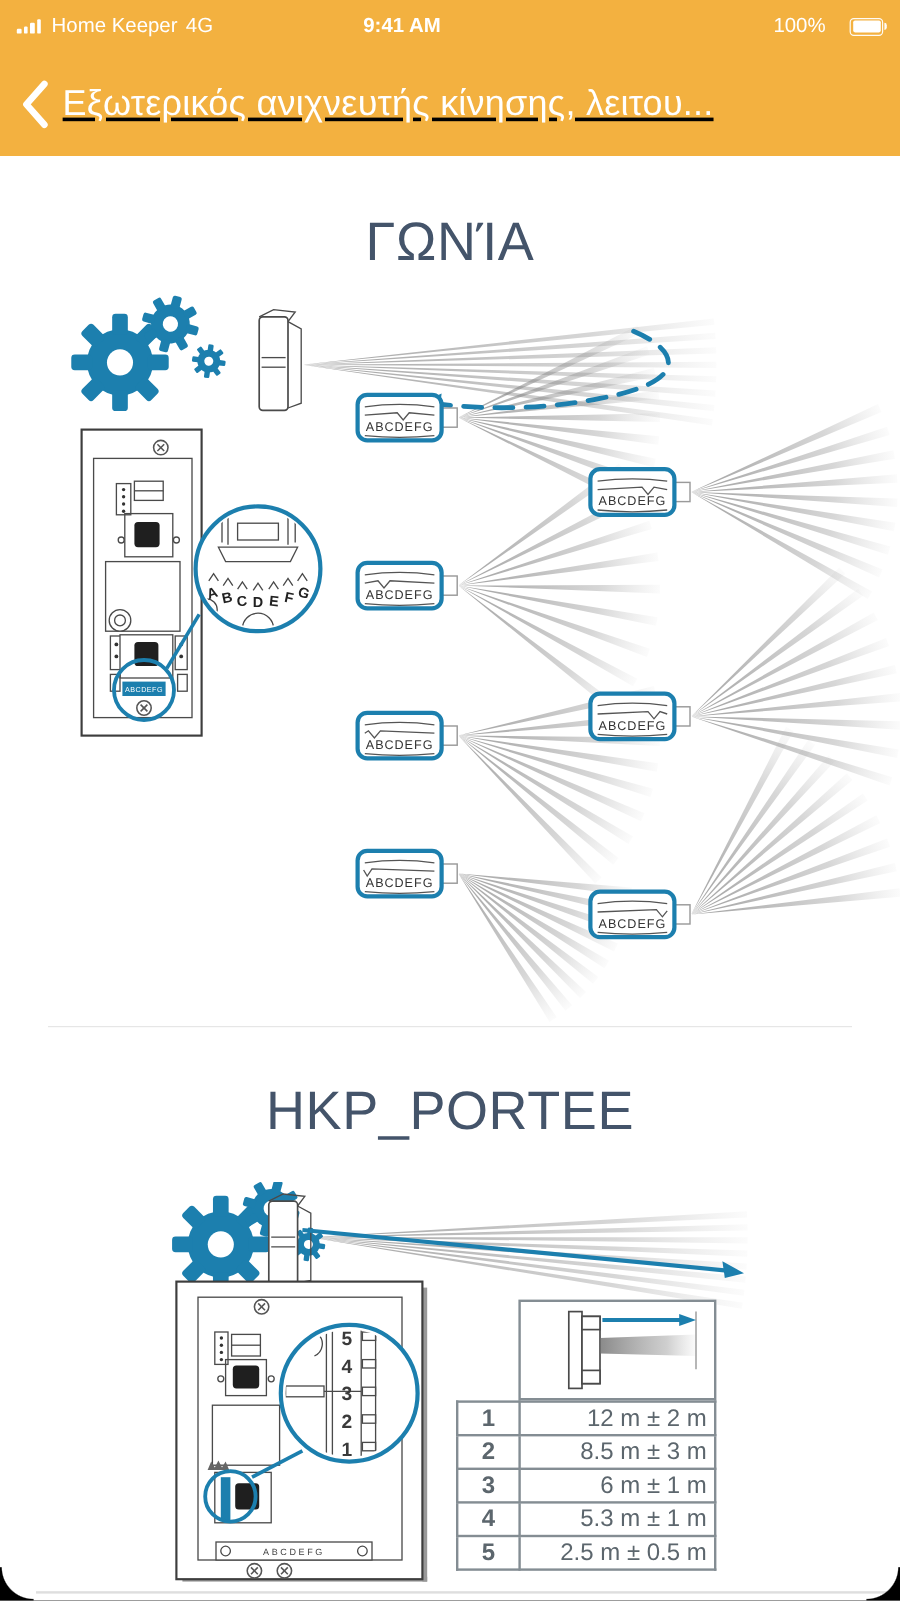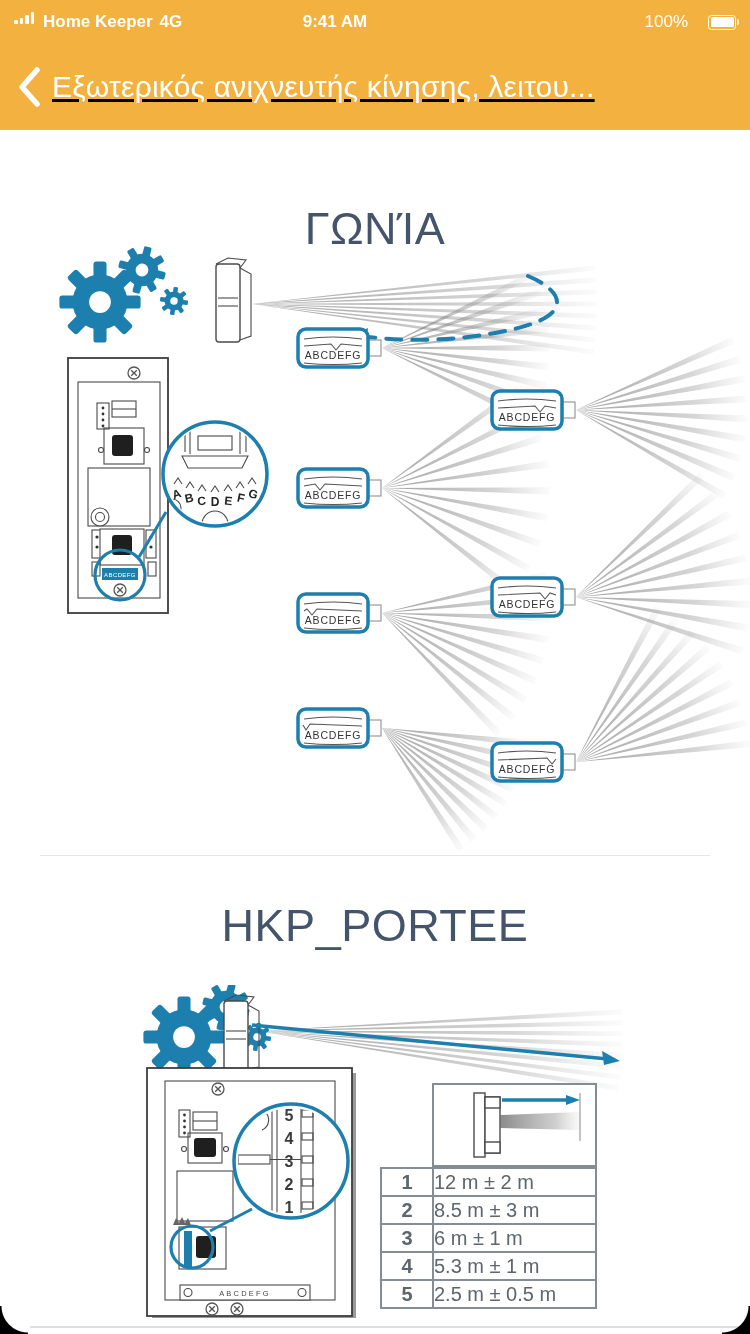--- a/index.html
+++ b/index.html
@@ -2,39 +2,39 @@
 <html><head>
 <meta charset="utf-8">
 <style>
   html,body{margin:0;padding:0;background:#000;}
   .screen{position:relative;width:750px;height:1334px;background:#fff;overflow:hidden;
           font-family:"Liberation Sans","DejaVu Sans",sans-serif;margin:0 auto;}
   
   .app-header{position:absolute;top:0;left:0;width:750px;height:130px;background:#F3B140;}
   .status-bar{position:absolute;top:0;left:0;right:0;height:44px;display:flex;align-items:center;
               padding:0 14px;color:#fff;font-size:17px;}
-  .sb-left{display:flex;align-items:flex-start;gap:7px;flex:1;font-weight:bold;}
+  .sb-left{display:flex;align-items:center;gap:7px;flex:1;}
   .signal{display:inline-flex;align-items:flex-end;gap:2px;height:12px;margin-right:2px;}
   .signal i{display:block;width:3.5px;background:#fff;border-radius:1px;}
   .signal i:nth-child(1){height:4px}.signal i:nth-child(2){height:6.5px}
   .signal i:nth-child(3){height:9px}.signal i:nth-child(4){height:12px}
   .sb-time{flex:0 0 auto;font-weight:700;transform:translateX(-40px);}
   .sb-right{display:flex;align-items:center;gap:20px;flex:1;justify-content:flex-end;}
   .battery{position:relative;width:26px;height:13px;border:1.5px solid rgba(255,255,255,.95);
            border-radius:3.5px;display:inline-block;}
   .battery .fill{position:absolute;inset:1.5px;background:#fff;border-radius:1.5px;}
   .battery:after{content:"";position:absolute;right:-4px;top:3.5px;width:2.5px;height:6px;
                  background:rgba(255,255,255,.95);border-radius:0 2px 2px 0;}
   .nav-bar{position:absolute;top:44px;left:0;right:0;height:86px;display:flex;align-items:center;text-decoration:underline;}
   .back-btn{background:none;border:0;padding:0 10px 0 16px;cursor:pointer;height:60px;display:flex;align-items:center;}
   .nav-title{color:#fff;font-size:30px;font-weight:500;white-space:nowrap;overflow:hidden;width:660px;letter-spacing:.2px;}
   
   .sec-title{position:absolute;left:0;width:750px;margin:0;text-align:center;color:#44546A;
              font-size:45px;font-weight:400;letter-spacing:.5px;}
-  .t1{top:176px;margin-top:27px;}  .t2{top:900px;}
+  .t1{top:176px;}  .t2{top:900px;}
   .divider{position:absolute;top:855px;left:40px;width:670px;height:1px;background:#E6E6E6;}
   .abs{position:absolute;left:0;}
   
   .t15{fill:#fff;stroke:#3d3d3d;stroke-width:1.8}
   .t12{fill:#fff;stroke:#4a4a4a;stroke-width:1.4}
   .t10{fill:none;stroke:#4a4a4a;stroke-width:1.1}
   .wfill{fill:#fff;stroke:#4a4a4a;stroke-width:1.1}
   .dk{fill:#1f1f1f;stroke:none}
   .dot{fill:#333;stroke:none}
   .bframe{fill:#fff;stroke:#1C7FAE;stroke-width:3.5}
@@ -50,21 +50,21 @@
   .bluedash{stroke:#1C7FAE;stroke-width:4;fill:none;stroke-dasharray:15 11;stroke-linecap:round}
   .magletters text{font:bold 12px "Liberation Sans",sans-serif;fill:#222;text-anchor:middle}
   .magnums text{font:bold 16px "Liberation Sans",sans-serif;fill:#3a3a3a;text-anchor:middle}
   
   .range-figure{position:absolute;left:432px;top:1083px;width:165px;height:84px;
                 border:2px solid #848D93;box-sizing:border-box;background:#fff;}
   .range-table{position:absolute;left:380px;top:1167px;width:217px;border-collapse:collapse;
                font-size:20px;color:#5C666D;table-layout:fixed;}
   .range-table td{border:2px solid #848D93;height:26px;padding:0;}
   .range-table td.num{width:50px;text-align:center;font-weight:700;}
-  .range-table td.val{padding-right:6px;}
+  .range-table td.val{text-align:right;padding-right:6px;}
   
   .bottom-line{position:absolute;top:1326px;left:30px;width:720px;height:2px;background:#DEDEDE;}
   .corner{position:absolute;bottom:0;width:28px;height:28px;}
   .cl{left:0;background:radial-gradient(circle 28px at 100% 0,rgba(0,0,0,0) 26px,#000 27px);}
   .cr{right:0;background:radial-gradient(circle 28px at 0 0,rgba(0,0,0,0) 26px,#000 27px);}
 </style>
 </head>
 <body>
 
 <div class="screen">

